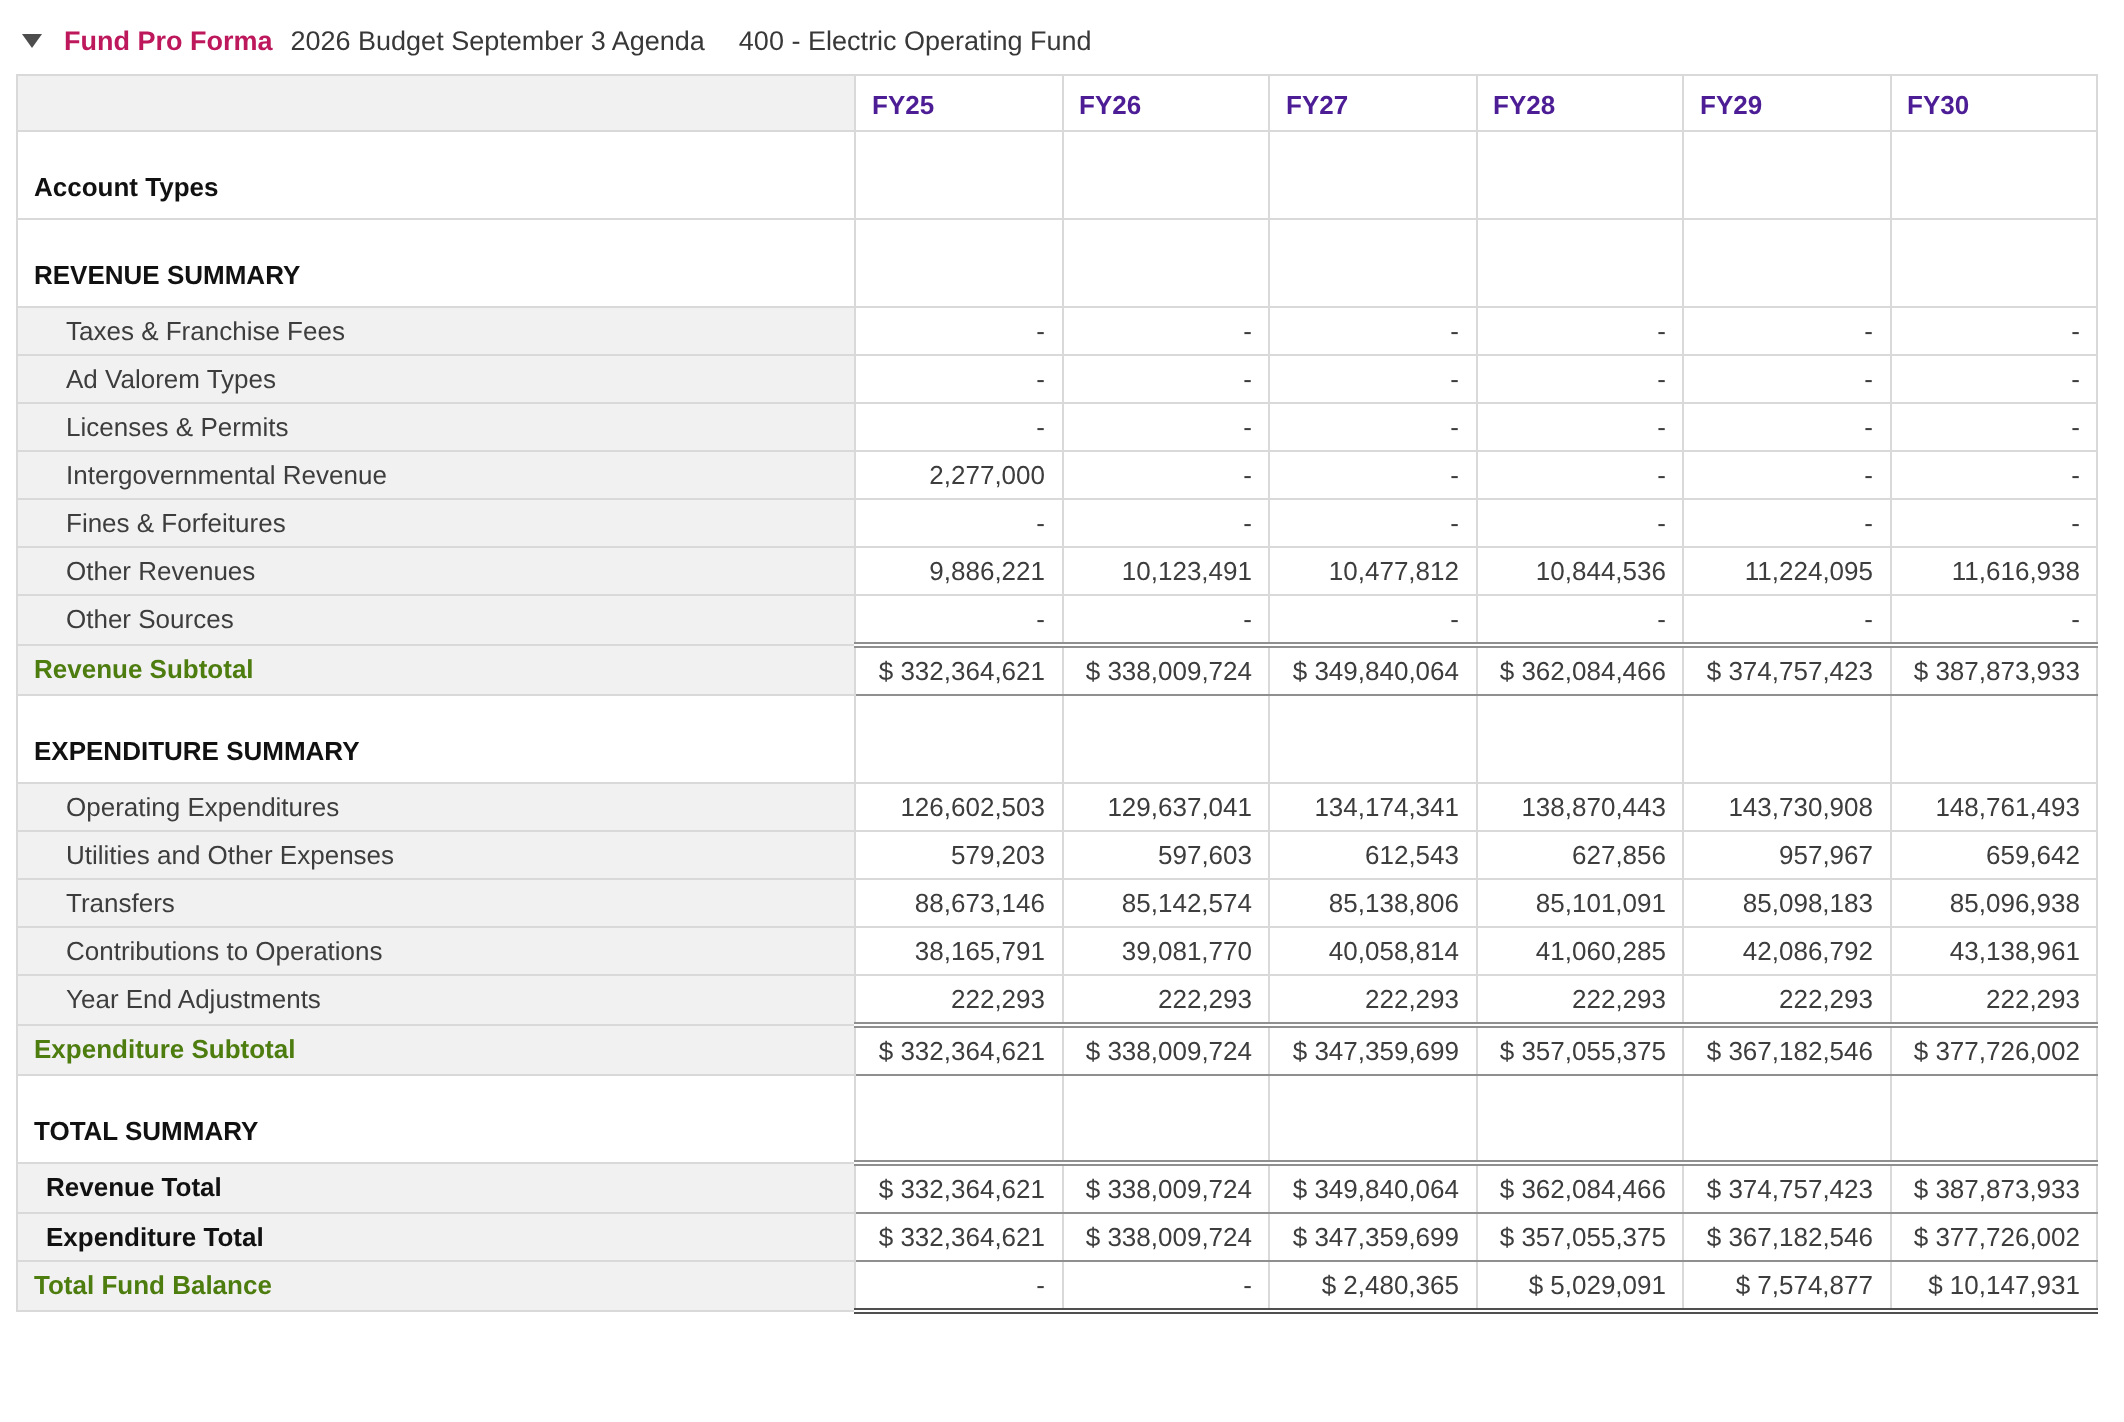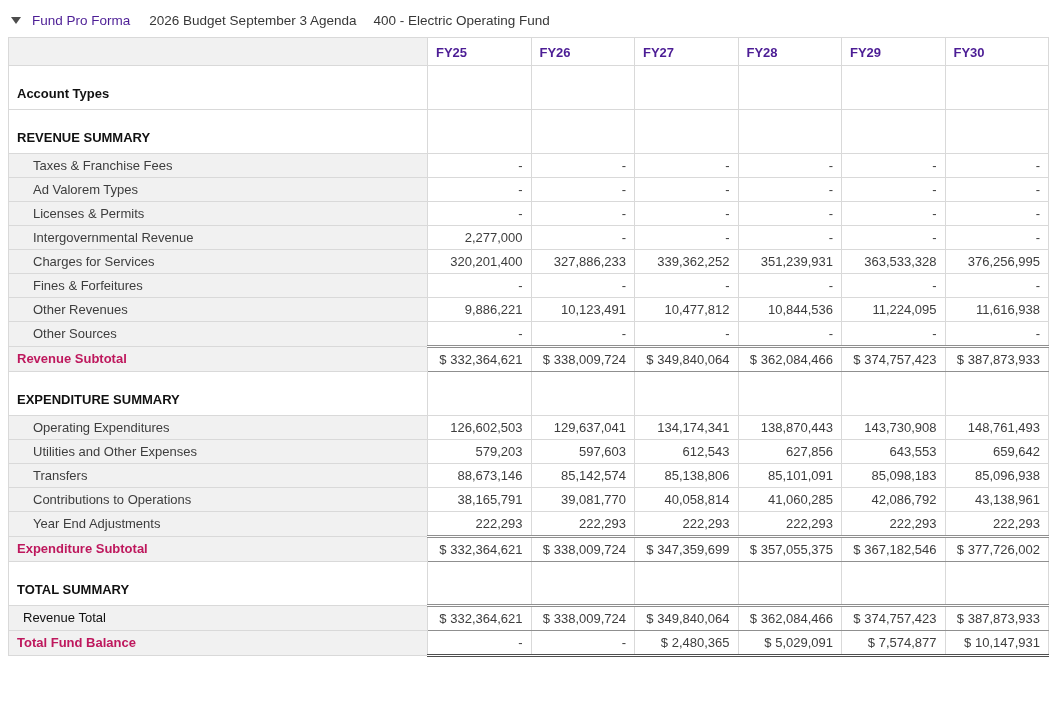--- a/index.html
+++ b/index.html
@@ -23,23 +23,23 @@
   .tri {
     width: 0;
     height: 0;
     border-left: 5px solid transparent;
     border-right: 5px solid transparent;
     border-top: 7px solid #4d4d4d;
     margin-right: 11px;
     cursor: pointer;
   }
   .topbar .title {
-    font-weight: normal;
-    color: #4c1d95;
-    margin-right: 19px;
+    font-weight: bold;
+    color: #be185d;
+    margin-right: 9px;
   }
   .topbar .sub {
     color: #383838;
     margin-right: 17px;
   }
 
   
   .tablewrap { padding-left: 8px; }
   table {
     border-collapse: collapse;
@@ -83,25 +83,25 @@
     padding-bottom: 8px;
   }
 
   
   tr.r-item .c-label { padding-left: 24px; }
 
   
   tr.r-subtotal .c-label,
   tr.r-fund_balance .c-label {
     font-weight: bold;
-    color: #be185d;
+    color: #4d7c0f;
   }
   tr.r-total_revenue .c-label,
   tr.r-total_expenditure .c-label {
-    font-weight: normal;
+    font-weight: bold;
     color: #111111;
     padding-left: 14px;
   }
 
   
   tr.r-subtotal .c-data,
   tr.r-total_revenue .c-data {
     border-top: 3px double #8f8f8f;
     border-bottom: 1px solid #8f8f8f;
   }
@@ -193,29 +193,20 @@
         <tr class="r-item">
           <td class="c-label">Intergovernmental Revenue</td>
           <td class="c-data">2,277,000</td>
           <td class="c-data">-</td>
           <td class="c-data">-</td>
           <td class="c-data">-</td>
           <td class="c-data">-</td>
           <td class="c-data">-</td>
         </tr>
         <tr class="r-item">
-          <td class="c-label">Charges for Services</td>
-          <td class="c-data">320,201,400</td>
-          <td class="c-data">327,886,233</td>
-          <td class="c-data">339,362,252</td>
-          <td class="c-data">351,239,931</td>
-          <td class="c-data">363,533,328</td>
-          <td class="c-data">376,256,995</td>
-        </tr>
-        <tr class="r-item">
           <td class="c-label">Fines &amp; Forfeitures</td>
           <td class="c-data">-</td>
           <td class="c-data">-</td>
           <td class="c-data">-</td>
           <td class="c-data">-</td>
           <td class="c-data">-</td>
           <td class="c-data">-</td>
         </tr>
         <tr class="r-item">
           <td class="c-label">Other Revenues</td>
@@ -261,21 +252,21 @@
           <td class="c-data">138,870,443</td>
           <td class="c-data">143,730,908</td>
           <td class="c-data">148,761,493</td>
         </tr>
         <tr class="r-item">
           <td class="c-label">Utilities and Other Expenses</td>
           <td class="c-data">579,203</td>
           <td class="c-data">597,603</td>
           <td class="c-data">612,543</td>
           <td class="c-data">627,856</td>
-          <td class="c-data">643,553</td>
+          <td class="c-data">957,967</td>
           <td class="c-data">659,642</td>
         </tr>
         <tr class="r-item">
           <td class="c-label">Transfers</td>
           <td class="c-data">88,673,146</td>
           <td class="c-data">85,142,574</td>
           <td class="c-data">85,138,806</td>
           <td class="c-data">85,101,091</td>
           <td class="c-data">85,098,183</td>
           <td class="c-data">85,096,938</td>
@@ -318,20 +309,29 @@
         </tr>
         <tr class="r-total_revenue">
           <td class="c-label">Revenue Total</td>
           <td class="c-data">$ 332,364,621</td>
           <td class="c-data">$ 338,009,724</td>
           <td class="c-data">$ 349,840,064</td>
           <td class="c-data">$ 362,084,466</td>
           <td class="c-data">$ 374,757,423</td>
           <td class="c-data">$ 387,873,933</td>
         </tr>
+        <tr class="r-total_expenditure">
+          <td class="c-label">Expenditure Total</td>
+          <td class="c-data">$ 332,364,621</td>
+          <td class="c-data">$ 338,009,724</td>
+          <td class="c-data">$ 347,359,699</td>
+          <td class="c-data">$ 357,055,375</td>
+          <td class="c-data">$ 367,182,546</td>
+          <td class="c-data">$ 377,726,002</td>
+        </tr>
         <tr class="r-fund_balance">
           <td class="c-label">Total Fund Balance</td>
           <td class="c-data">-</td>
           <td class="c-data">-</td>
           <td class="c-data">$ 2,480,365</td>
           <td class="c-data">$ 5,029,091</td>
           <td class="c-data">$ 7,574,877</td>
           <td class="c-data">$ 10,147,931</td>
         </tr>
       </tbody>

